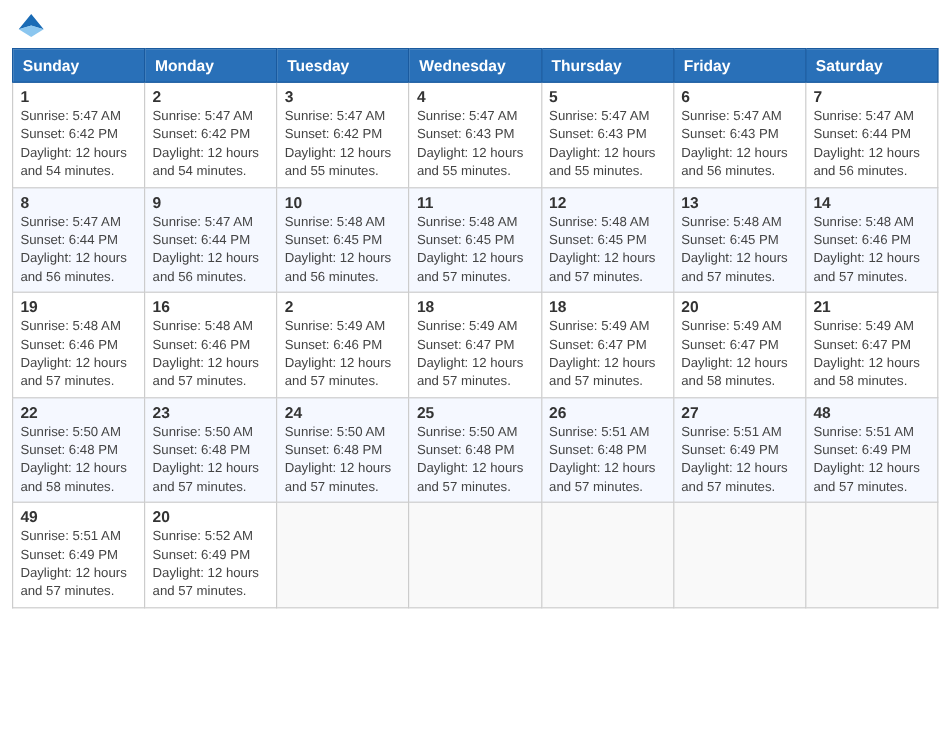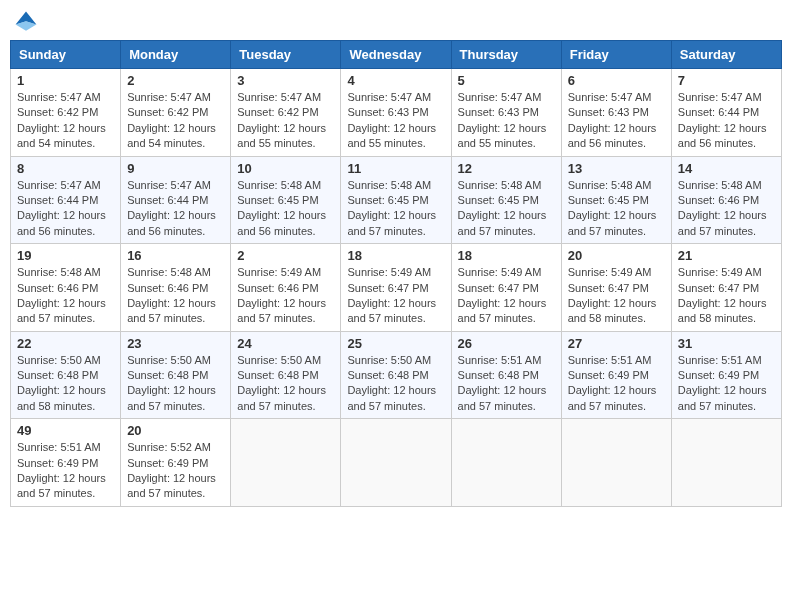--- a/index.html
+++ b/index.html
@@ -225,21 +225,21 @@
       </td>
         <td>
         <span class="day-number">26</span>
         <span class="day-info">Sunrise: 5:51 AM<br>Sunset: 6:48 PM<br>Daylight: 12 hours and 57 minutes.</span>
       </td>
         <td>
         <span class="day-number">27</span>
         <span class="day-info">Sunrise: 5:51 AM<br>Sunset: 6:49 PM<br>Daylight: 12 hours and 57 minutes.</span>
       </td>
         <td>
-        <span class="day-number">31</span>
+        <span class="day-number">48</span>
         <span class="day-info">Sunrise: 5:51 AM<br>Sunset: 6:49 PM<br>Daylight: 12 hours and 57 minutes.</span>
       </td>
       </tr>
       <tr>
         <td>
         <span class="day-number">49</span>
         <span class="day-info">Sunrise: 5:51 AM<br>Sunset: 6:49 PM<br>Daylight: 12 hours and 57 minutes.</span>
       </td>
         <td>
         <span class="day-number">20</span>

